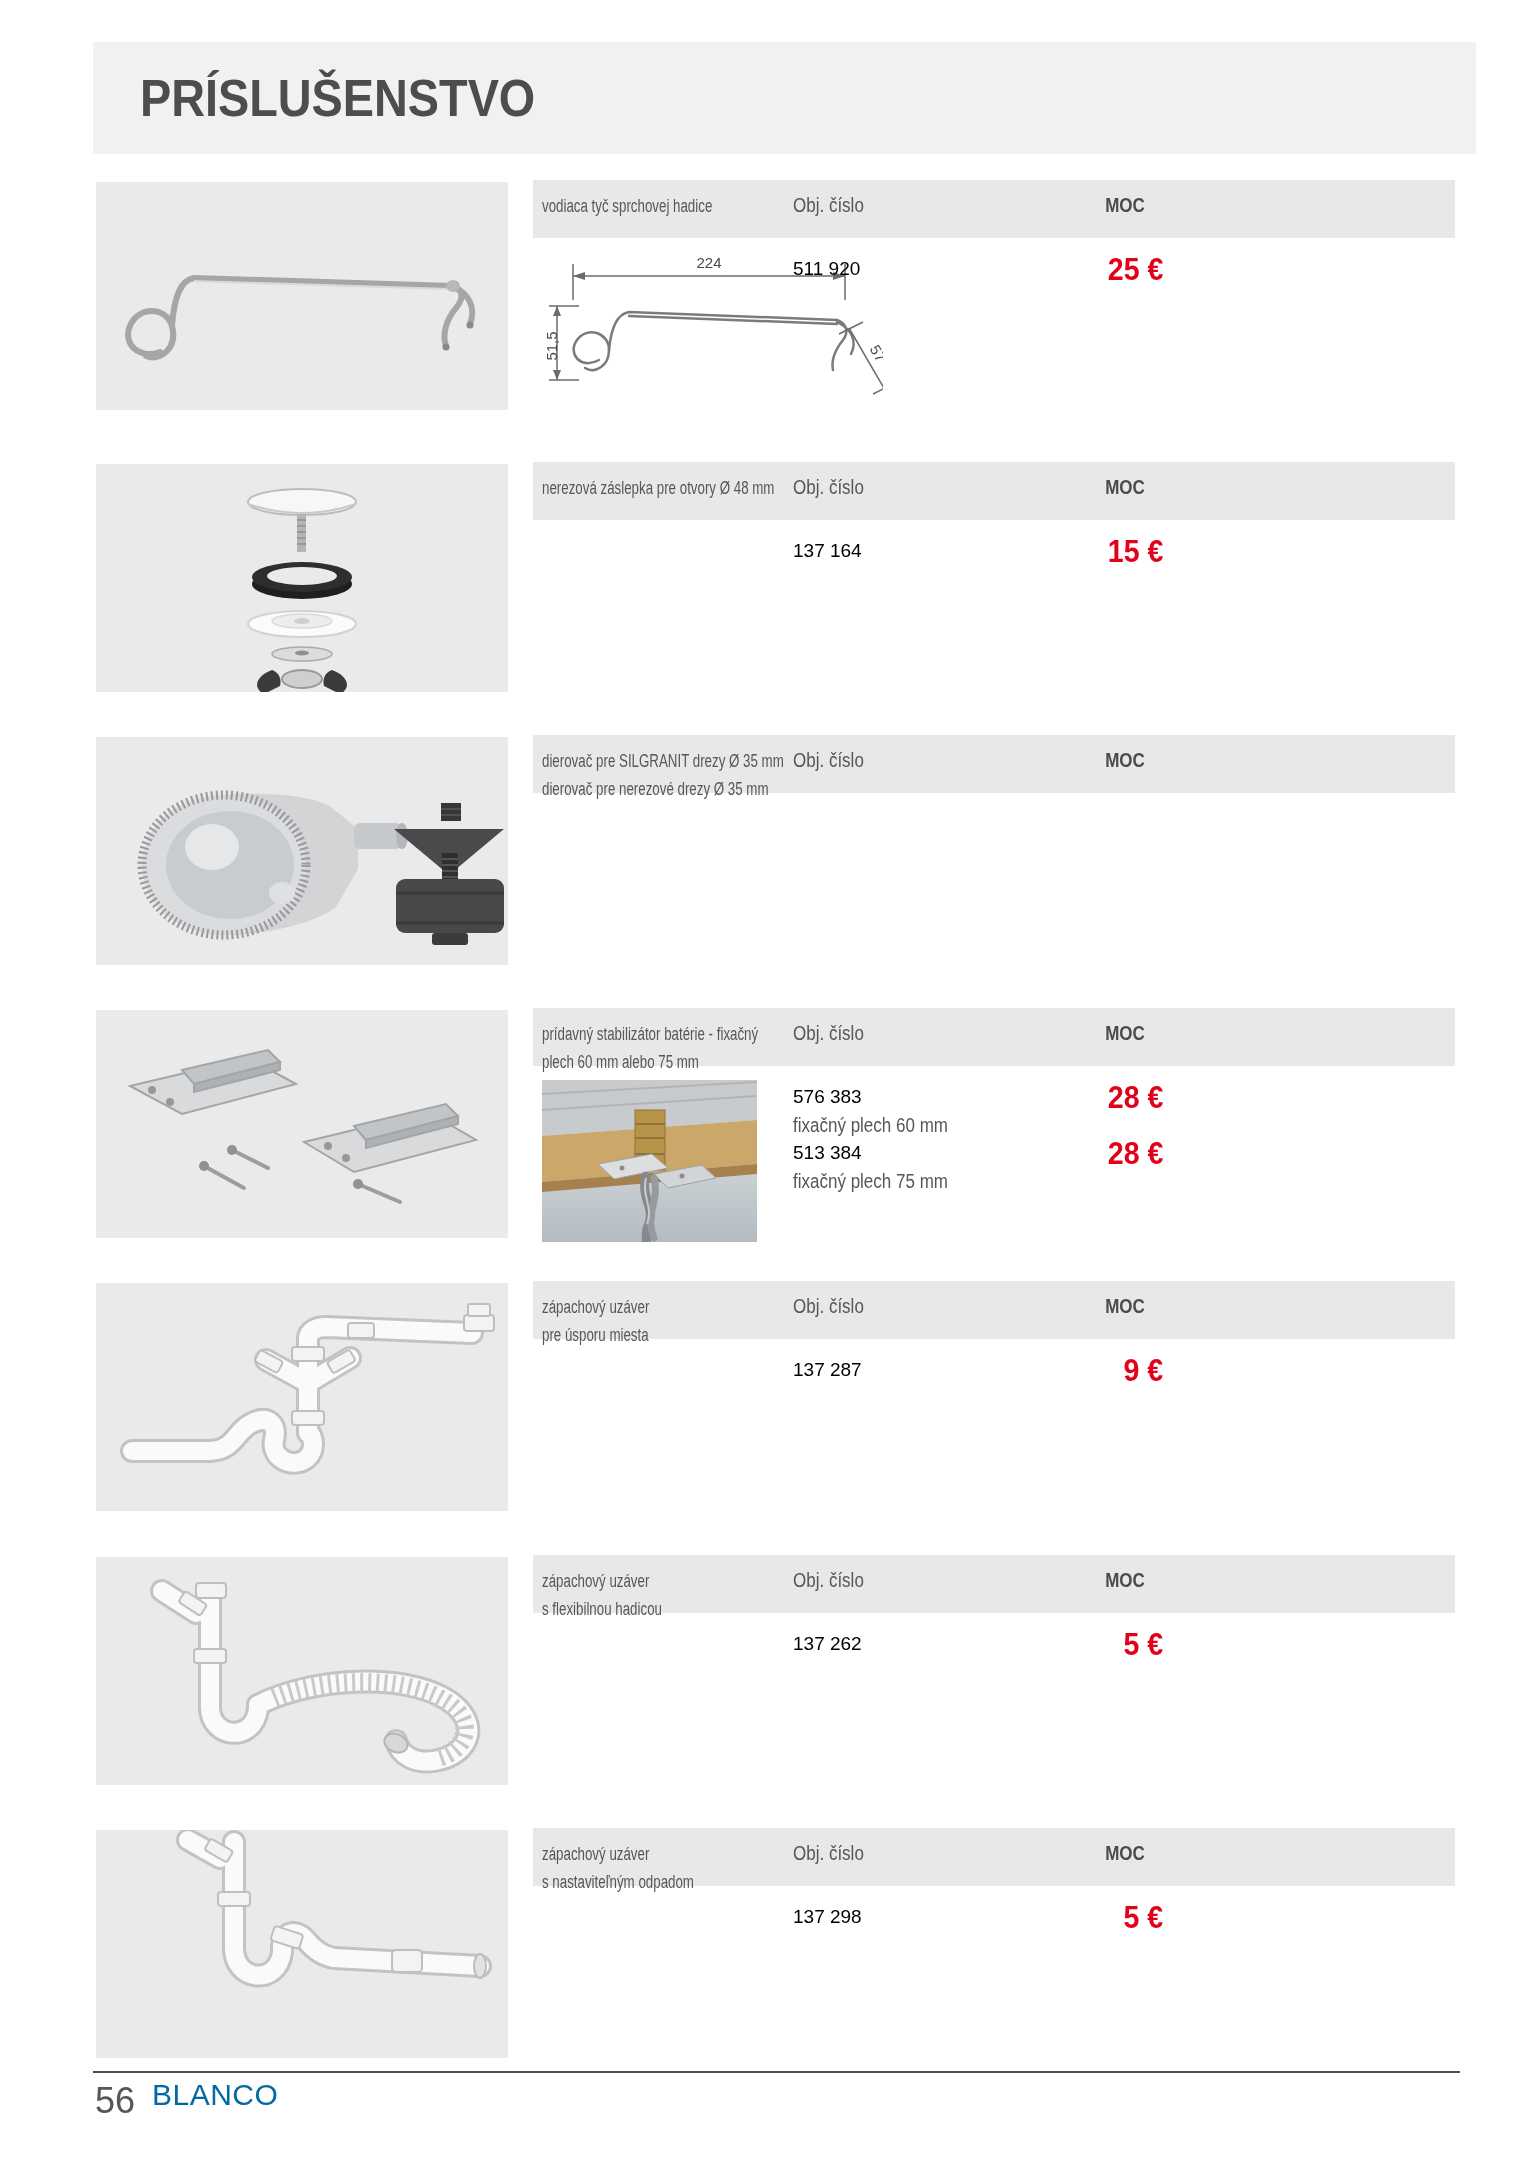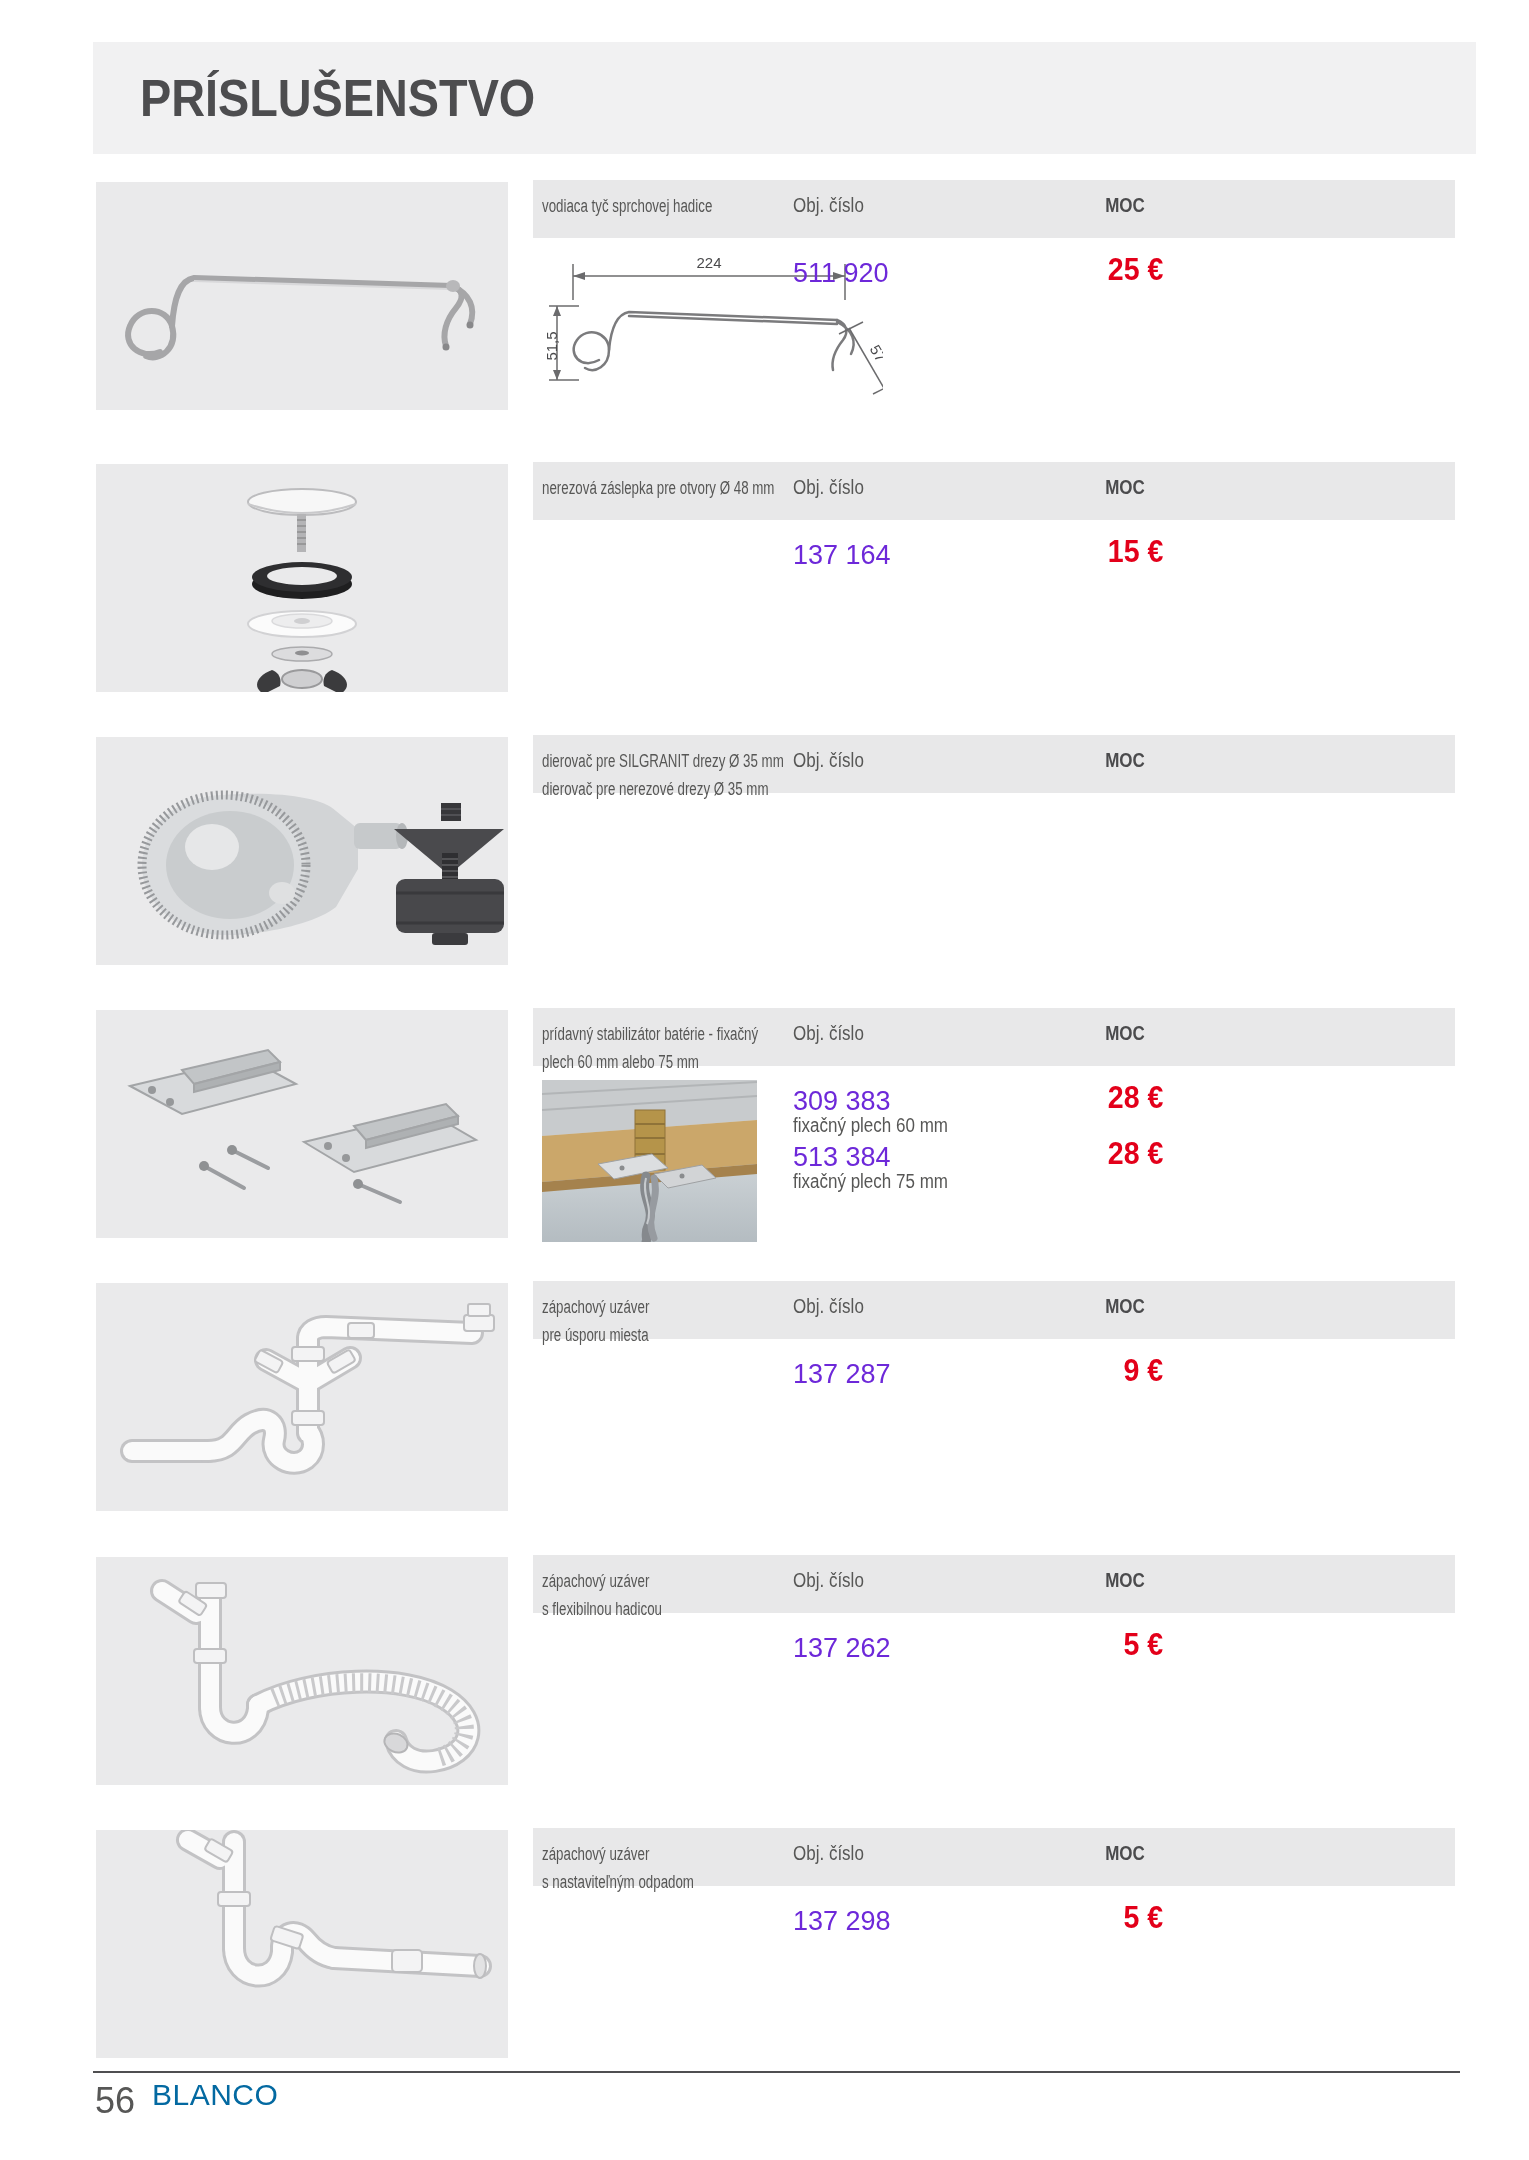--- a/index.html
+++ b/index.html
@@ -24,21 +24,21 @@
     position:absolute;left:700px;top:14px;font-size:20px;color:#575756;
     transform:scaleX(.85);transform-origin:0 0;white-space:nowrap;
   }
   .hdr-moc{
     position:absolute;left:952px;top:14px;width:160px;text-align:center;
     font-size:20px;font-weight:bold;color:#4b4b4d;transform:scaleX(.85);white-space:nowrap;
   }
   .items{position:absolute;left:700px;top:78px;width:370px;}
   .iline{position:relative;height:28px;}
   .ino{
-    font-size:27px;color:#6d28d9;transform:scaleX(.85);transform-origin:0 0;white-space:nowrap;text-align:right;
+    font-size:19px;color:#000000;transform:scaleX(.85);transform-origin:0 0;white-space:nowrap;text-align:right;
   }
   .iprice{
     position:absolute;right:0;top:-6px;font-size:31px;font-weight:bold;color:#e3001a;
     transform:scaleX(.92);transform-origin:100% 0;white-space:nowrap;
   }
   .isub{
     height:28px;font-size:20px;color:#575756;transform:scaleX(.85);transform-origin:0 0;white-space:nowrap;
   }
   .tech{position:absolute;left:450px;top:62px;width:340px;height:170px;}
   .photo{position:absolute;left:449px;top:72px;width:215px;height:162px;overflow:hidden;}
@@ -245,21 +245,21 @@
       <path d="M112 94 L160 85 L174 98 L126 108 Z" fill="#d2d4d6" stroke="#9fa1a3"></path>
       <circle cx="80" cy="88" r="2.5" fill="#8a8c8e"></circle>
         <circle cx="140" cy="96" r="2.5" fill="#8a8c8e"></circle>
       <path d="M104 96 C 98 118 114 128 106 146 C 102 154 106 160 104 162" stroke="#85898d" stroke-width="9" fill="none" stroke-linecap="round"></path>
       <path d="M112 98 C 118 122 102 134 112 158" stroke="#979ba0" stroke-width="7" fill="none" stroke-linecap="round"></path>
       <path d="M104 98 C 99 116 112 127 105 144" stroke="#c6cacd" stroke-width="2" fill="none"></path>
     </svg>
   </div>
   <div class="items">
     <div class="iline">
-      <span class="ino">309 383</span>
+      <span class="ino">576 383</span>
       <span class="iprice">28 €</span>
     </div>
     <div class="isub">fixačný plech 60 mm</div>
     <div class="iline">
       <span class="ino">513 384</span>
       <span class="iprice">28 €</span>
     </div>
     <div class="isub">fixačný plech 75 mm</div>
   </div>
 </section>

